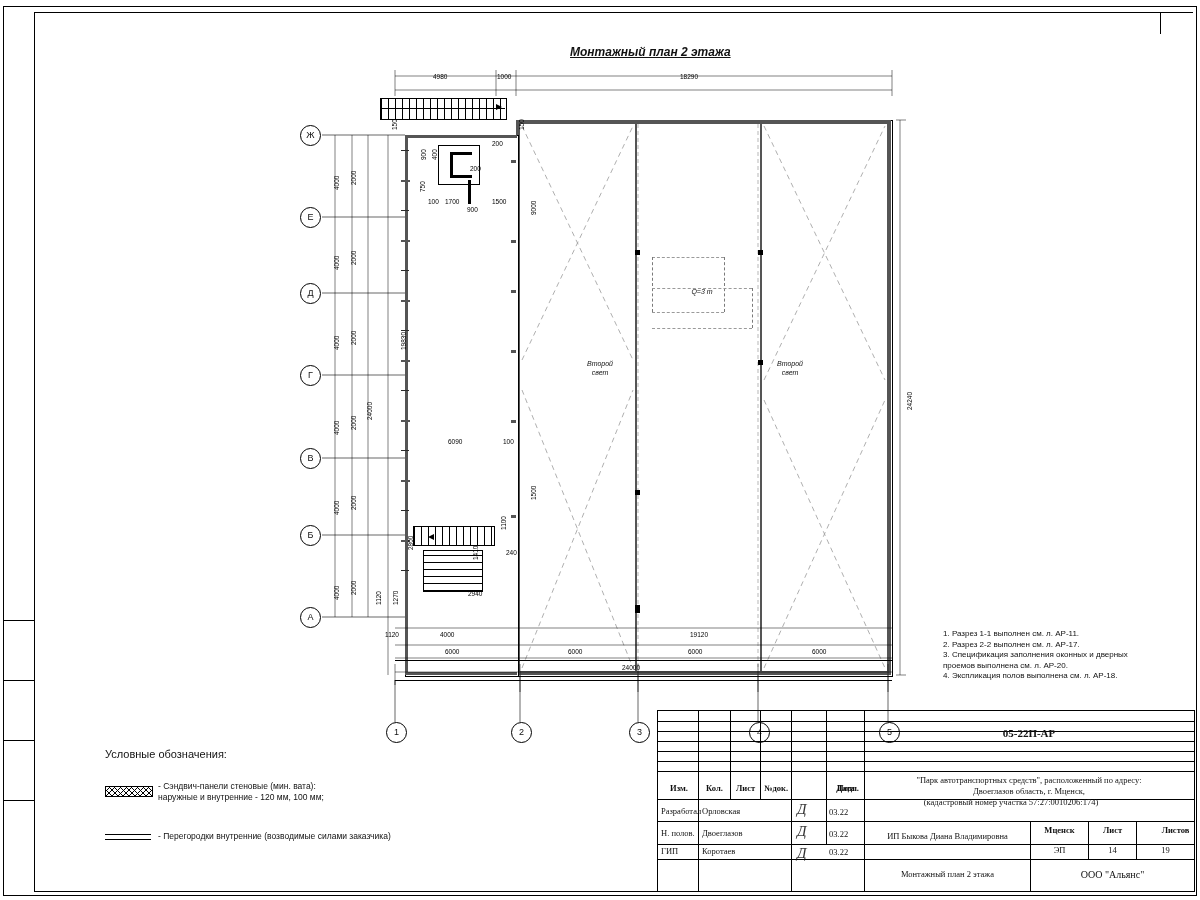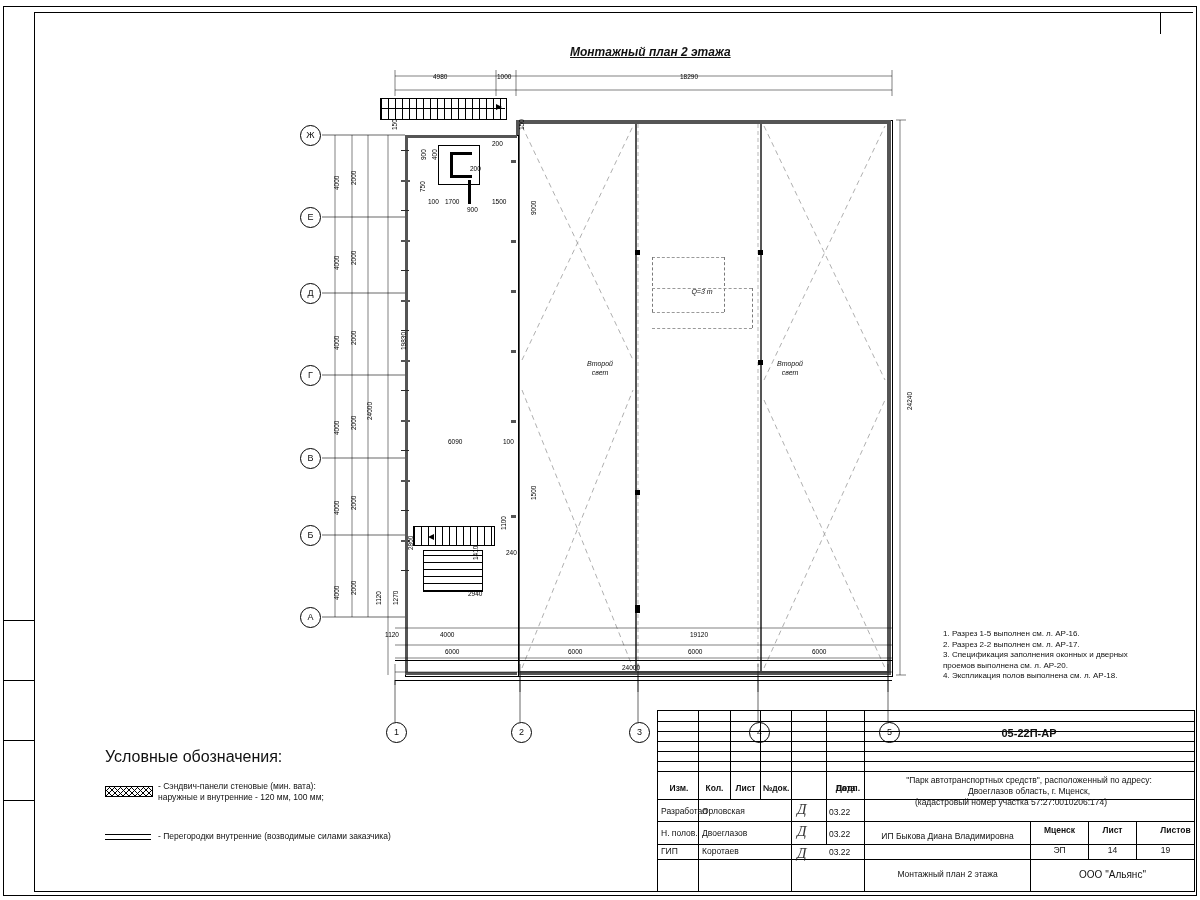--- a/index.html
+++ b/index.html
@@ -33,35 +33,35 @@
     position:absolute;width:19px;height:19px;border:1px solid #000;border-radius:50%;
     font-size:9px;text-align:center;line-height:19px;background:#fff;
   }
   .dimtext{position:absolute;font-size:6.5px;color:#000;white-space:nowrap;}
   .dimtext.v{transform:rotate(-90deg);transform-origin:0 0;}
   .lbl{position:absolute;font-size:7px;font-style:italic;text-align:center;line-height:1.25;color:#111;}
 
   .notes{position:absolute;left:943px;top:629px;width:250px;font-size:8px;line-height:1.32;}
 
   
-  .legend-title{position:absolute;left:105px;top:748px;font-size:16px;}
+  .legend-title{position:absolute;left:105px;top:748px;font-size:11px;}
   .legend-sw{position:absolute;left:105px;top:786px;width:46px;height:9px;border:1px solid #000;
     background:
       repeating-linear-gradient(45deg,#000 0 0.6px,transparent 0.6px 4px),
       repeating-linear-gradient(-45deg,#000 0 0.6px,transparent 0.6px 4px);
   }
   .legend-sw2{position:absolute;left:105px;top:834px;width:46px;height:4px;border-top:1px solid #000;border-bottom:1px solid #000;background:#fff;}
   .legend-t1{position:absolute;left:158px;top:781px;font-size:8.5px;line-height:1.35;}
   .legend-t2{position:absolute;left:158px;top:831px;font-size:8.5px;}
 
   
   .stamp{position:absolute;left:657px;top:710px;width:536px;height:180px;border:1px solid #000;}
   .stamp .r{position:absolute;left:0;width:100%;border-top:1px solid #000;}
   .stamp .c{position:absolute;top:0;height:100%;border-left:1px solid #000;}
-  .st-txt{position:absolute;font-size:8.5px;}
+  .st-txt{position:absolute;font-size:8.5px;font-family:Liberation Serif, serif;}
   .st-b{font-weight:bold;}
   .st-c{text-align:center;}
   .sig{position:absolute;font-family:"Liberation Serif",serif;font-style:italic;font-size:15px;color:#111;opacity:.85;}
 </style>
 </head>
 <body>
 
 <div class="sheet">
 
   <div class="frame-outer"></div>
@@ -300,21 +300,21 @@
     <div class="dimtext" style="left:145px;top:138px;">1700</div>
     <div class="dimtext" style="left:167px;top:146px;">900</div>
     <div class="dimtext" style="left:192px;top:138px;">1500</div>
     <div class="dimtext v" style="left:120px;top:100px;">900</div>
     <div class="dimtext v" style="left:131px;top:100px;">400</div>
     <div class="dimtext v" style="left:119px;top:132px;">750</div>
 
   </div>
 
   <div class="notes">
-    <div>1. Разрез 1-5 выполнен см. л. АР-16.</div>
+    <div>1. Разрез 1-1 выполнен см. л. АР-11.</div>
     <div>2. Разрез 2-2 выполнен см. л. АР-17.</div>
     <div>3. Спецификация заполнения оконных и дверных</div>
     <div>проемов выполнена см. л. АР-20.</div>
     <div>4. Экспликация полов выполнена см. л. АР-18.</div>
   </div>
 
   <div class="legend-title">Условные обозначения:</div>
   <div class="legend-sw"></div>
   <div class="legend-t1">
     <span>- Сэндвич-панели стеновые (мин. вата):</span><br>

